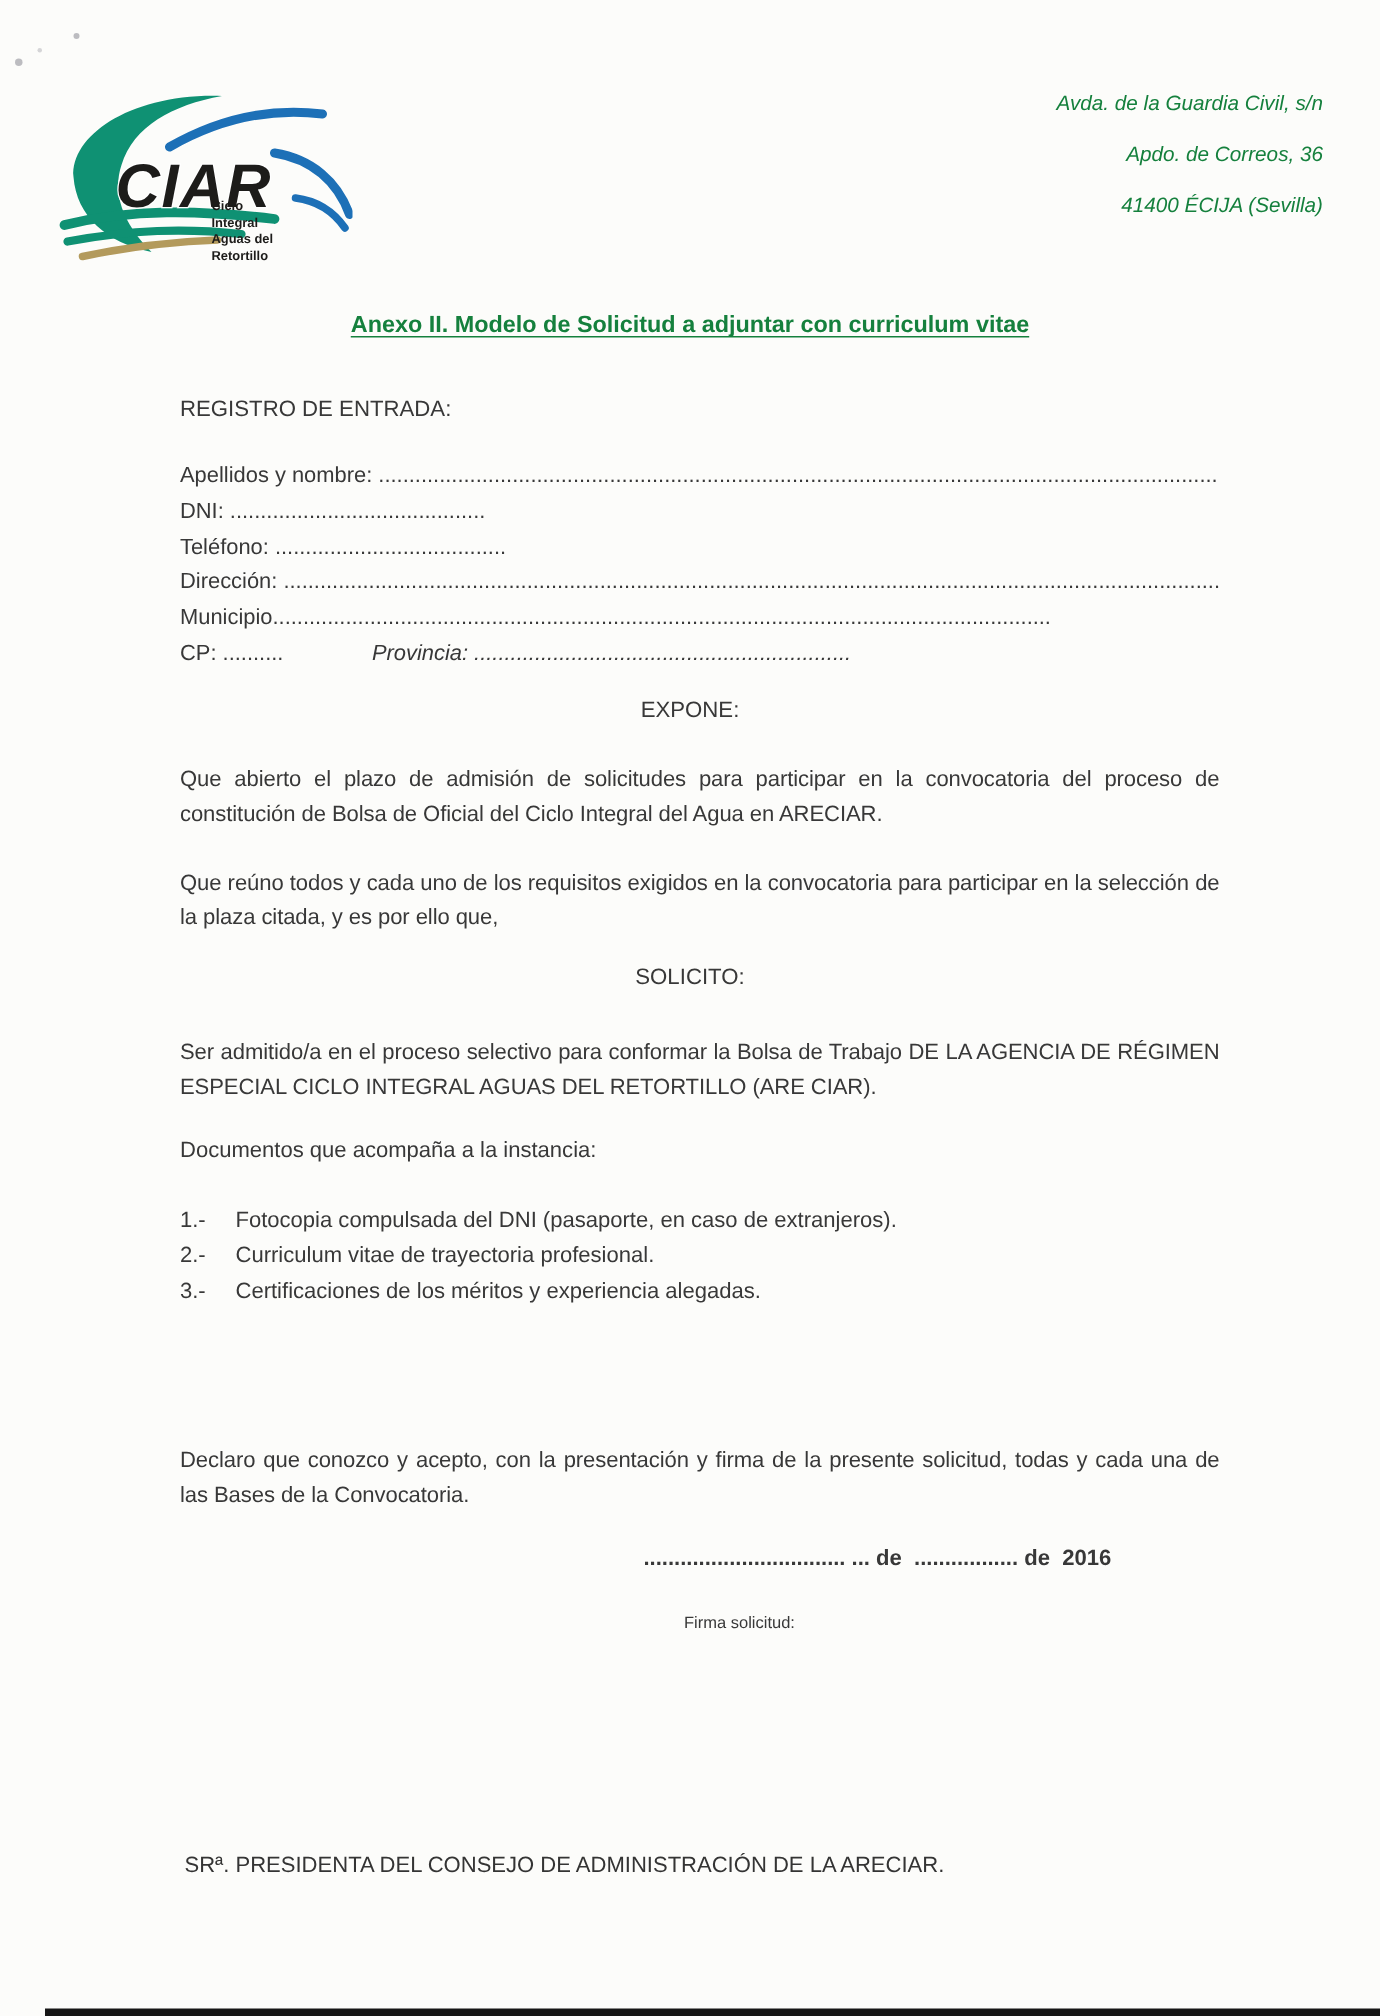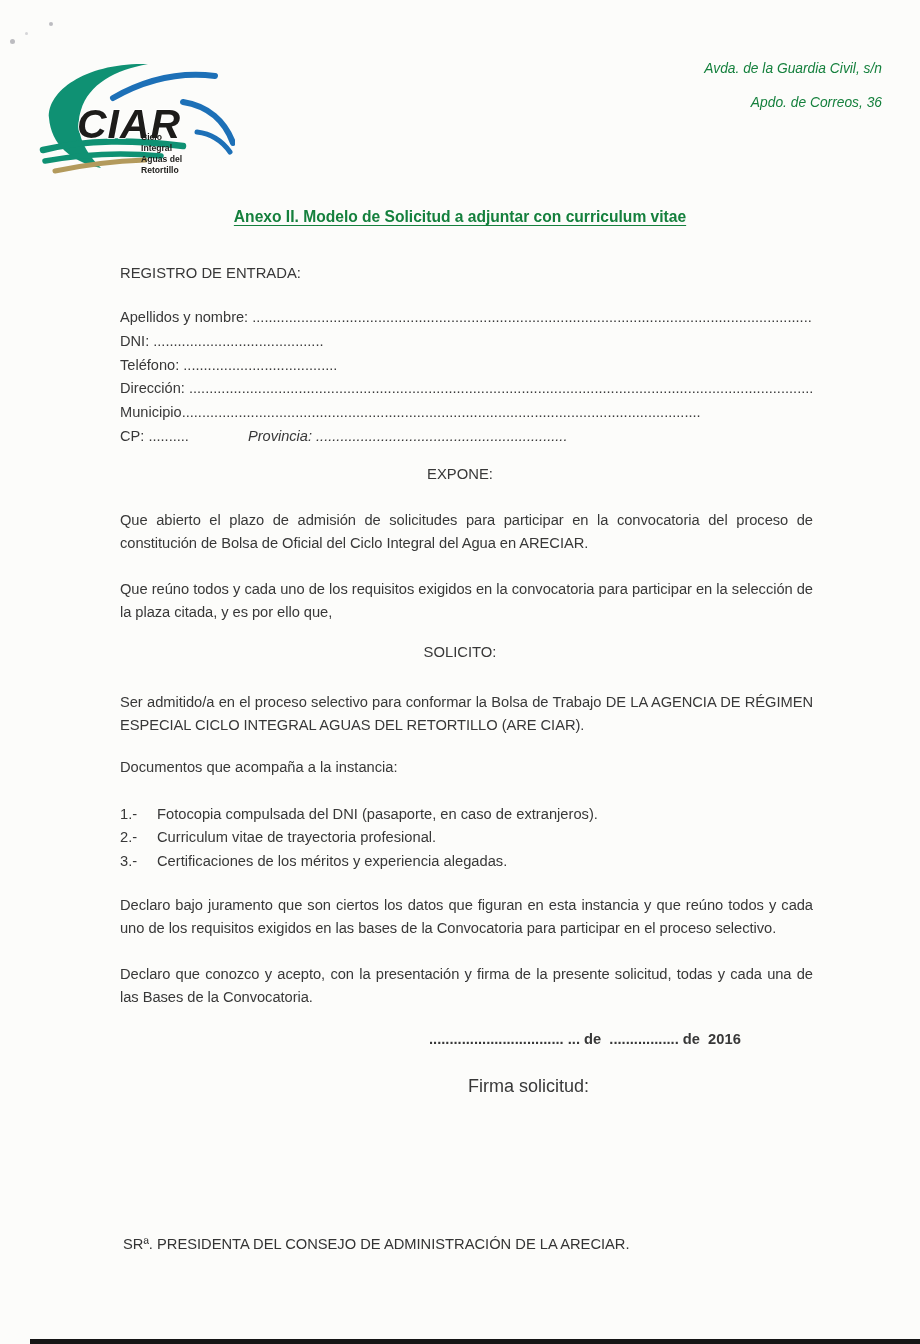--- a/index.html
+++ b/index.html
@@ -55,21 +55,21 @@
     line-height:23px;
     text-align:justify;
     letter-spacing:-0.05px;
   }
   .docs-head{left:120px;top:759px;font-size:14.7px;}
   .docs-list{left:120px;top:803px;width:693px;font-size:14.7px;line-height:23.4px;}
   .docs-row{display:flex;}
   .docs-num{width:37px;flex:0 0 37px;}
 
   .date-line{left:429px;top:1031px;font-size:14.7px;white-space:pre;font-weight:bold;}
-  .firma{left:468px;top:1076px;font-size:18px;}
+  .firma{left:456px;top:1076px;font-size:11px;}
   .addressee{left:123px;top:1236px;font-size:14.7px;color:#343434;}
   .page-number{left:0;top:1348px;width:100%;text-align:right;font-size:14.5px;color:#3f3f3f;margin-left:48px;}
 
   .scan-edge{left:30px;right:0;bottom:0;height:5px;background:#161616;}
 </style>
 </head>
 <body>
 
 <div class="page">
 
@@ -96,20 +96,21 @@
       <tspan x="108" y="84">Ciclo</tspan>
       <tspan x="108" y="95">Integral</tspan>
       <tspan x="108" y="106">Aguas del</tspan>
       <tspan x="108" y="117">Retortillo</tspan>
     </text>
   </svg>
 
   <div class="abs address">
     <div>Avda. de la Guardia Civil, s/n</div>
     <div>Apdo. de Correos, 36</div>
+    <div>41400 ÉCIJA (Sevilla)</div>
   </div>
 
   <div class="abs doc-title">
     <span>Anexo II. Modelo de Solicitud a adjuntar con curriculum vitae</span>
   </div>
 
   <div class="abs registro">REGISTRO DE ENTRADA:</div>
 
   <div class="abs form-lines">
     <div class="form-line">Apellidos y nombre: ..........................................................................................................................................</div>
@@ -138,21 +139,20 @@
     <div class="docs-row">
       <span class="docs-num">2.-</span>
       <span>Curriculum vitae de trayectoria profesional.</span>
     </div>
     <div class="docs-row">
       <span class="docs-num">3.-</span>
       <span>Certificaciones de los méritos y experiencia alegadas.</span>
     </div>
   </div>
 
-  <div class="abs para" style="top:894px">Declaro bajo juramento que son ciertos los datos que figuran en esta instancia y que reúno todos y cada uno de los requisitos exigidos en las bases de la Convocatoria  para participar en el proceso selectivo.</div>
   <div class="abs para" style="top:963px">Declaro que conozco y acepto, con la presentación y firma de la presente solicitud, todas y cada una de las Bases de la Convocatoria.</div>
 
   <div class="abs date-line">................................. ... de  ................. de  2016</div>
   <div class="abs firma">Firma solicitud:</div>
 
   <div class="abs addressee">SRª. PRESIDENTA DEL CONSEJO DE ADMINISTRACIÓN DE LA ARECIAR.</div>
 
   <div class="abs page-number">11</div>
 
   <div class="abs scan-edge"></div>

